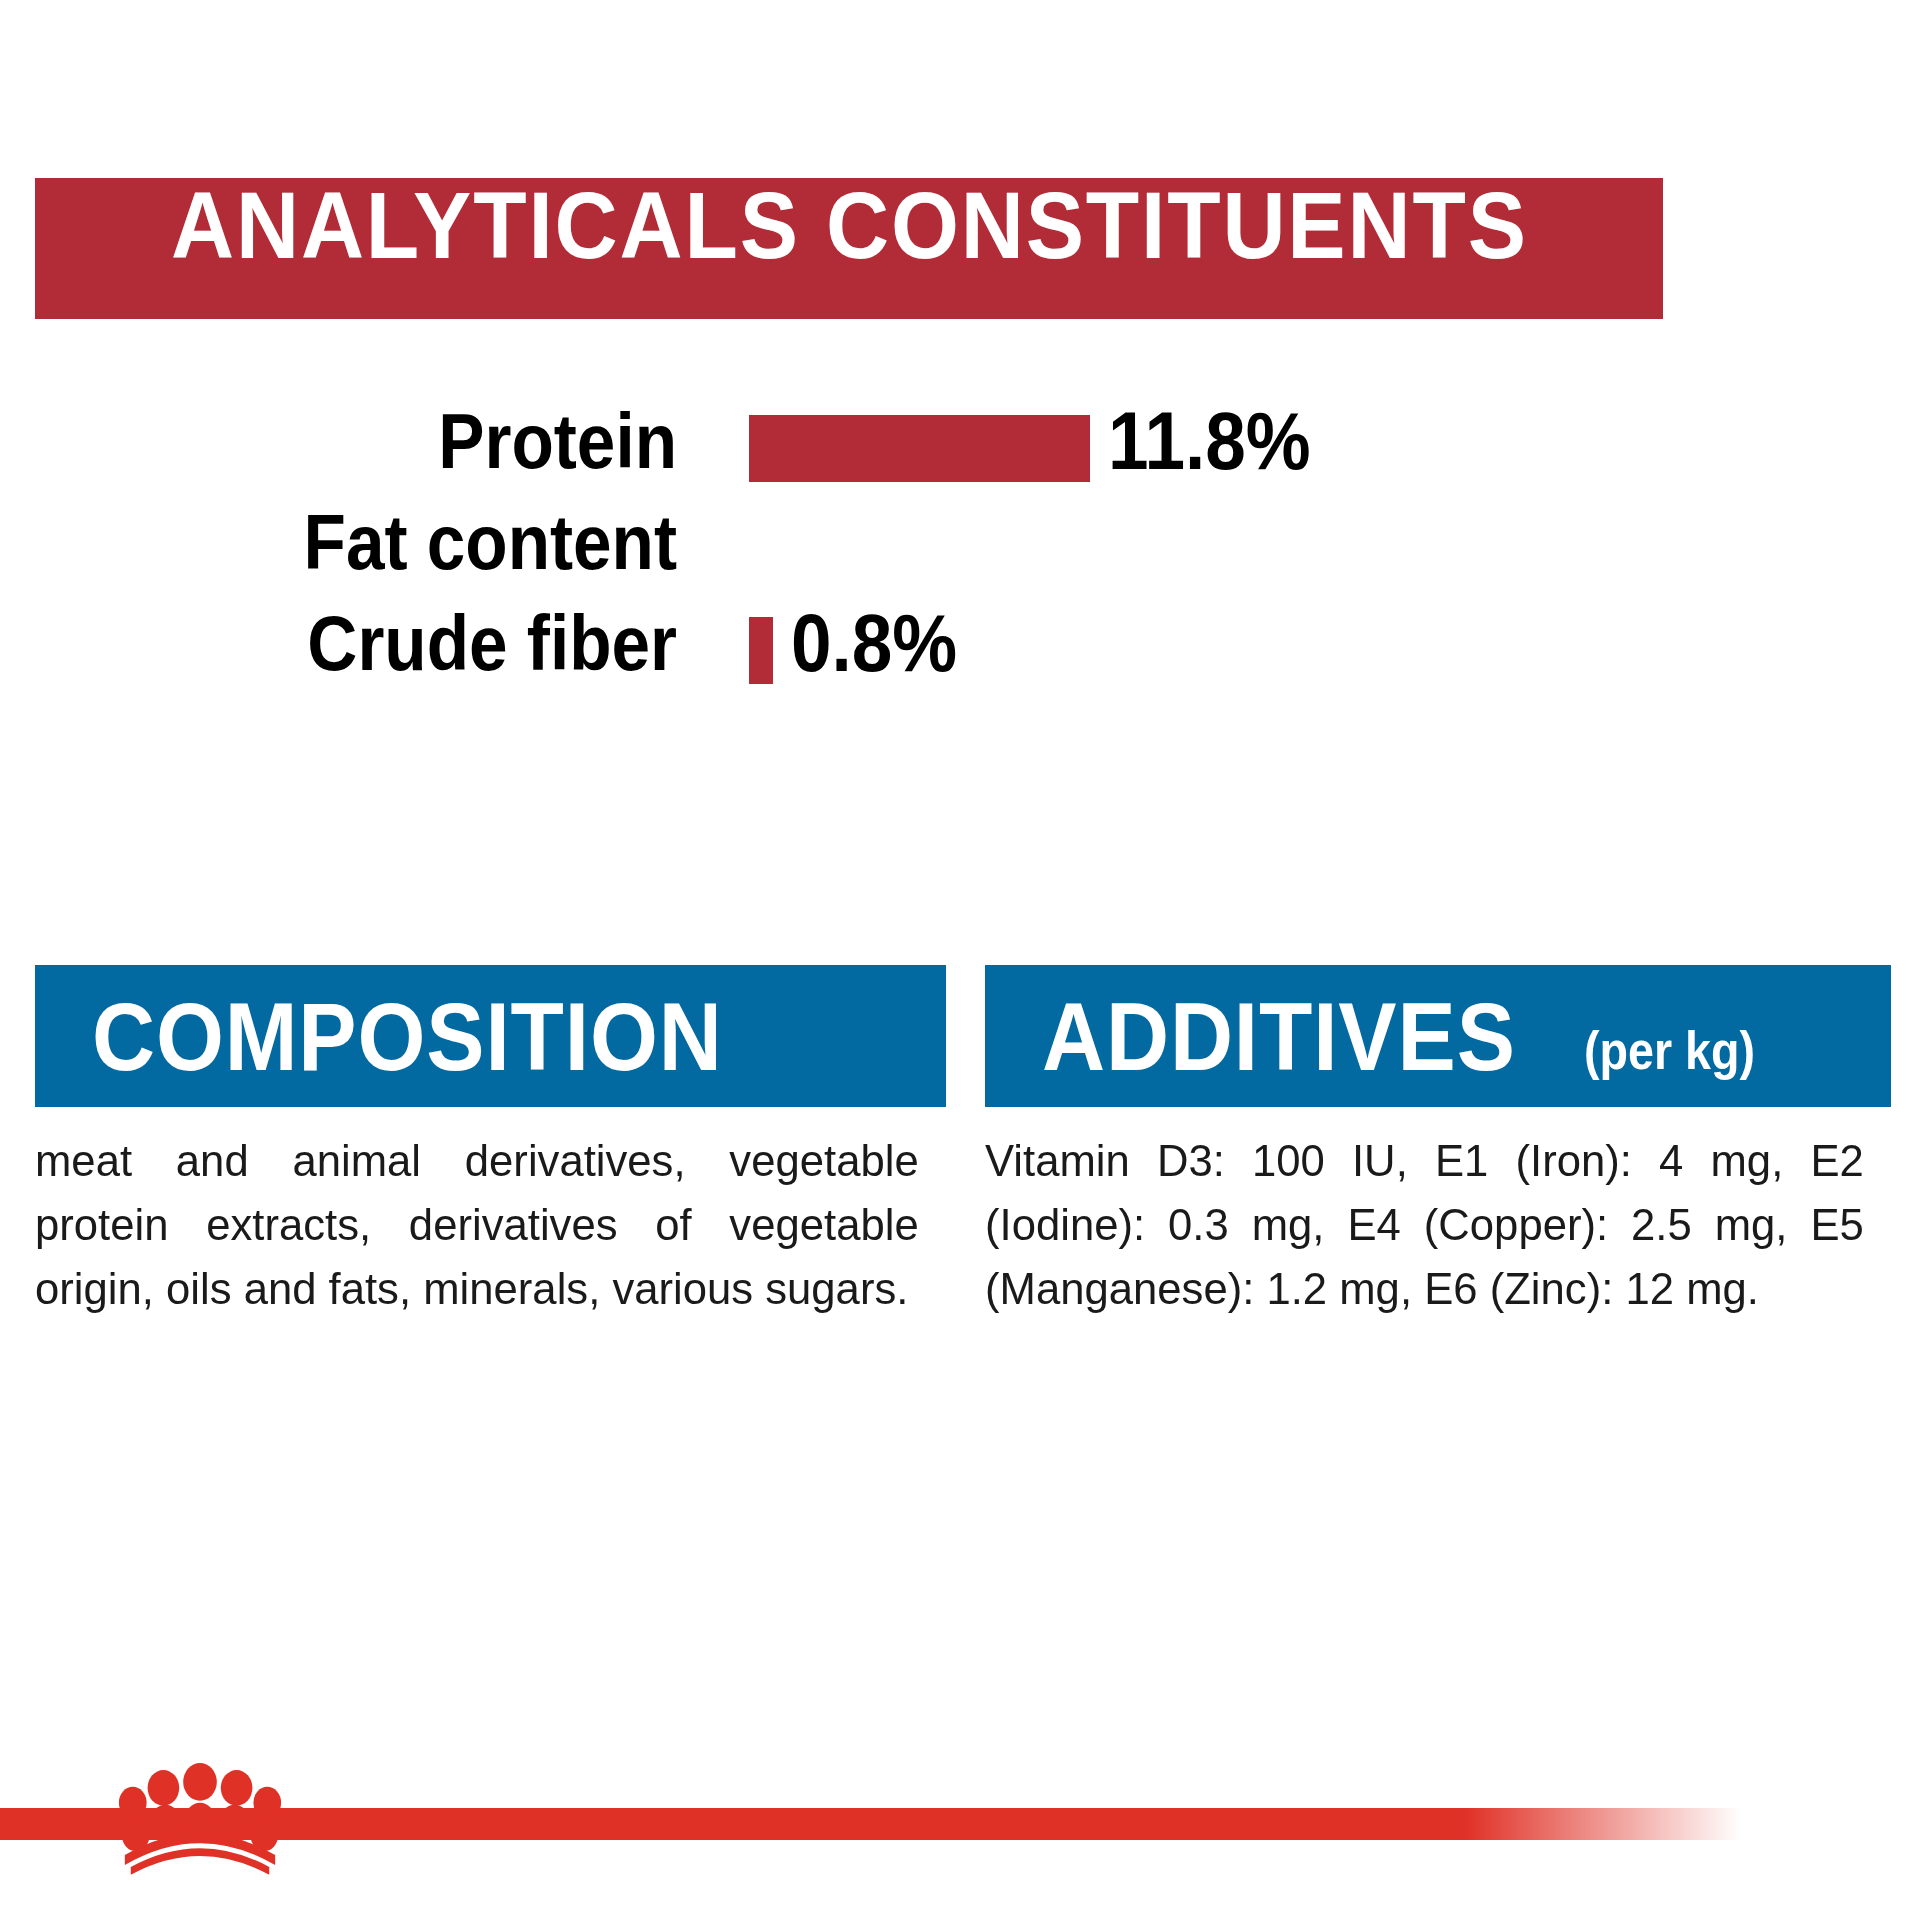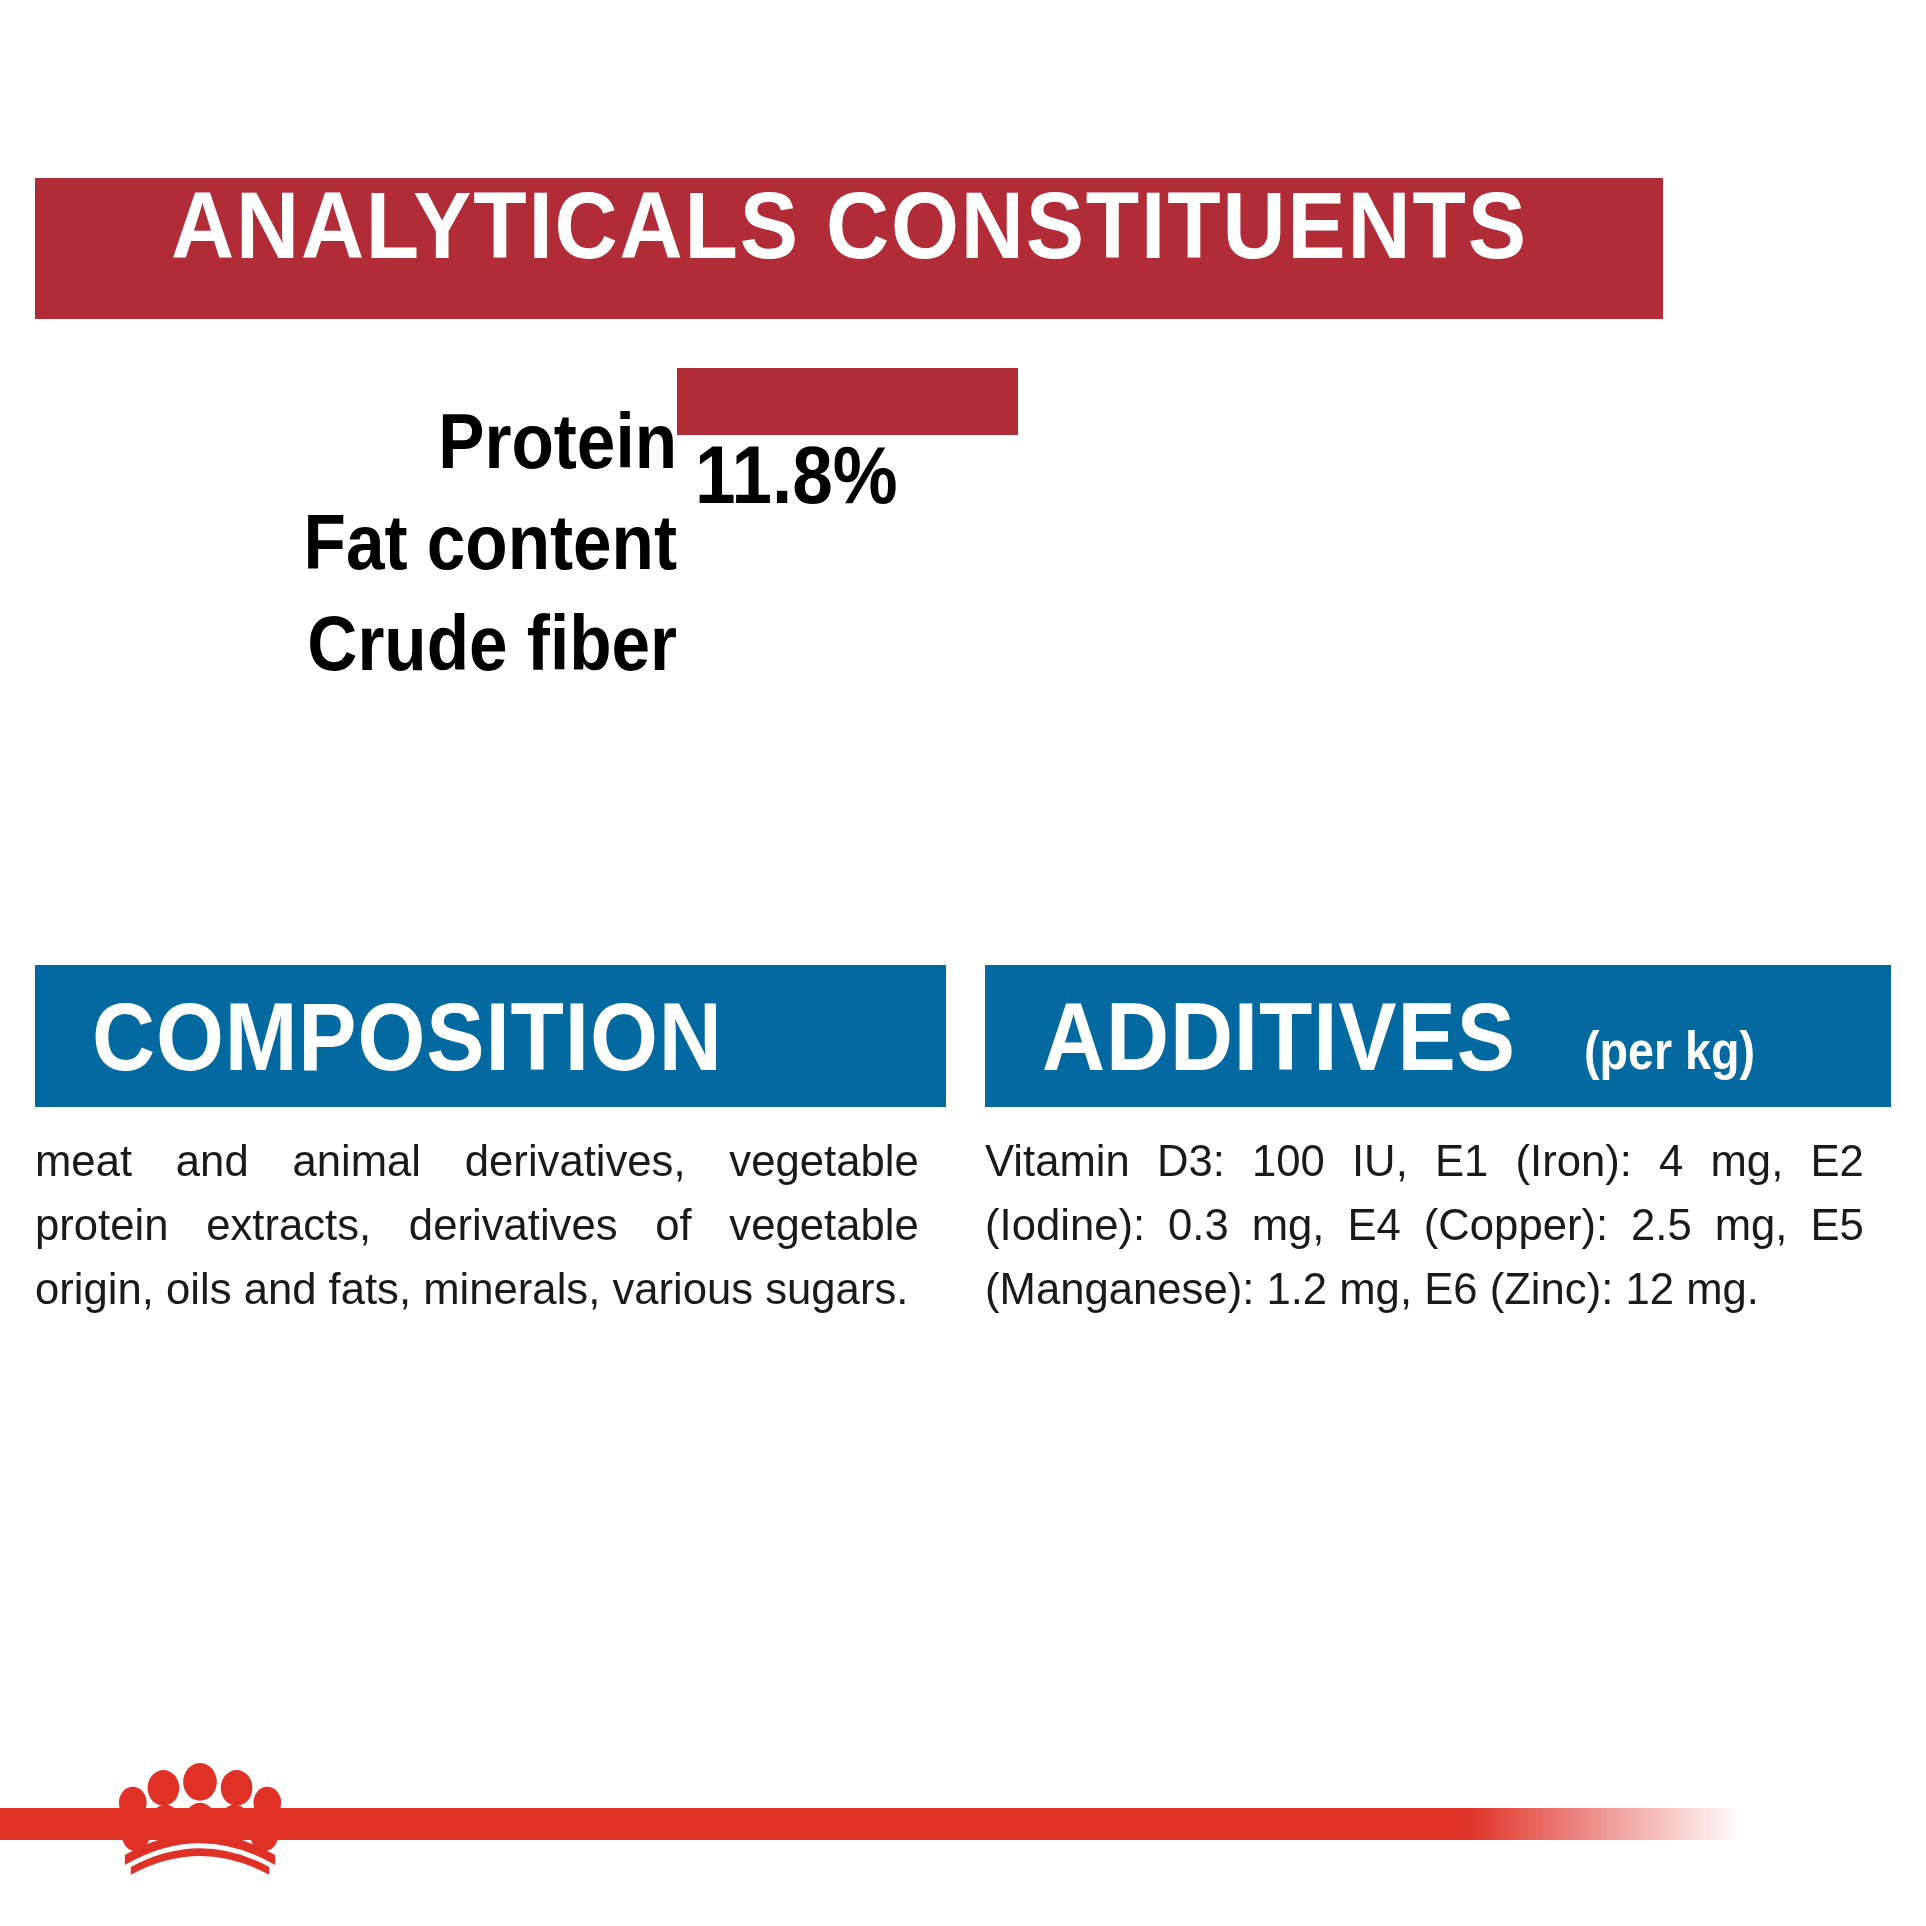--- a/index.html
+++ b/index.html
@@ -58,23 +58,23 @@
     font-family: "Liberation Sans Narrow", "Liberation Sans", sans-serif;
     font-weight: bold;
     font-size: 77px;
     color: #000000;
     transform: scaleX(0.90);
     transform-origin: right center;
     white-space: nowrap;
     line-height: 1;
   }
   .bar-zone {
-    display: flex;
-    align-items: flex-start;
-    flex-direction: column;
+    margin-left: 72px;
+    display: flex;
+    align-items: flex-end;
   }
   .nutrient-bar {
     height: 67px;
     background: #B22C38;
     flex: 0 0 auto;
   }
   .nutrient-value {
     margin-left: 18px;
     font-family: "Liberation Sans Narrow", "Liberation Sans", sans-serif;
     font-weight: bold;
@@ -173,20 +173,24 @@
       <div class="nutrient-value">11.8%</div>
     </div>
   </div>
 
   <div class="nutrient-row">
     <div class="nutrient-label">Fat content</div>
   </div>
 
   <div class="nutrient-row">
     <div class="nutrient-label">Crude fiber</div>
+    <div class="bar-zone">
+      <div class="nutrient-bar" style="width:24px"></div>
+      <div class="nutrient-value">0.8%</div>
+    </div>
   </div>
 
 </div>
 
 <div class="panel panel-left">
   <div class="panel-banner">
     <div class="panel-banner-title">COMPOSITION</div>
   </div>
   <div class="panel-body">meat and animal derivatives, vegetable protein extracts, derivatives of vegetable origin, oils and fats, minerals, various sugars.</div>
 </div>

